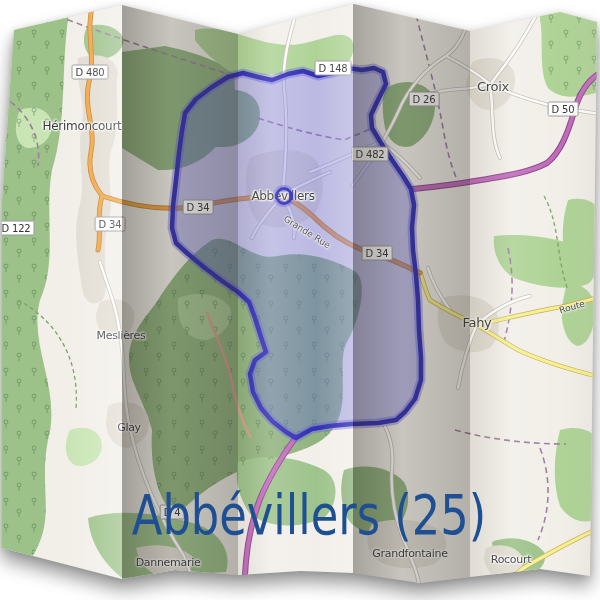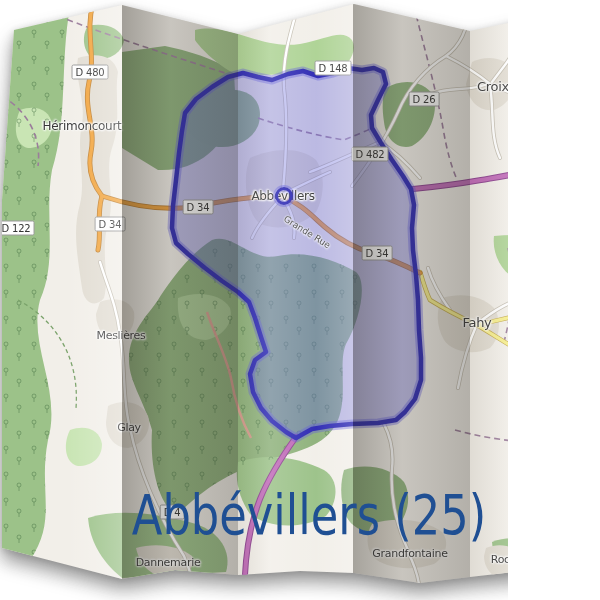--- a/index.html
+++ b/index.html
@@ -1,16 +1,16 @@
 <!DOCTYPE html>
 <html style="--title-color: #1f4f93; --border-road: #c06ab8; --primary-road: #f2a43c; --yellow-road: #f7ef8e;"><head>
 <meta charset="utf-8">
 <style>
   html,body{margin:0;padding:0;background:#ffffff;}
-  .stage{position:relative;width:508px;height:600px;background:#ffffff;overflow:hidden;
+  .stage{position:relative;width:600px;height:600px;background:#ffffff;overflow:hidden;
          font-family:"DejaVu Sans","Liberation Sans",sans-serif;}
   .shadow-host{position:absolute;inset:0;
      filter:drop-shadow(0 10px 9px rgba(50,50,50,0.45)) drop-shadow(0 2px 3px rgba(80,80,80,0.25));}
   .map-wrap{position:absolute;inset:0;
      clip-path:polygon(14px 30px,122px 5px,238px 34px,354px 4px,470px 31px,560px 12px,597px 22px,
        590px 576px,540px 569px,470px 577px,420px 583px,354px 573px,300px 571px,238px 575px,
        175px 570px,122px 579px,2px 548px,2px 200px);}
   .map-wrap svg{position:absolute;left:0;top:0;}
 
   

